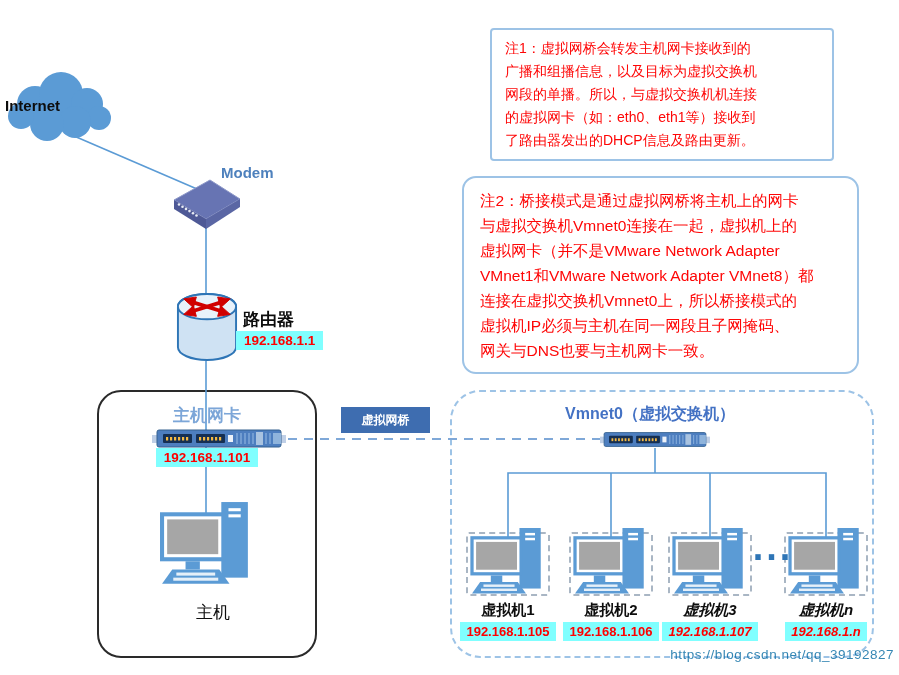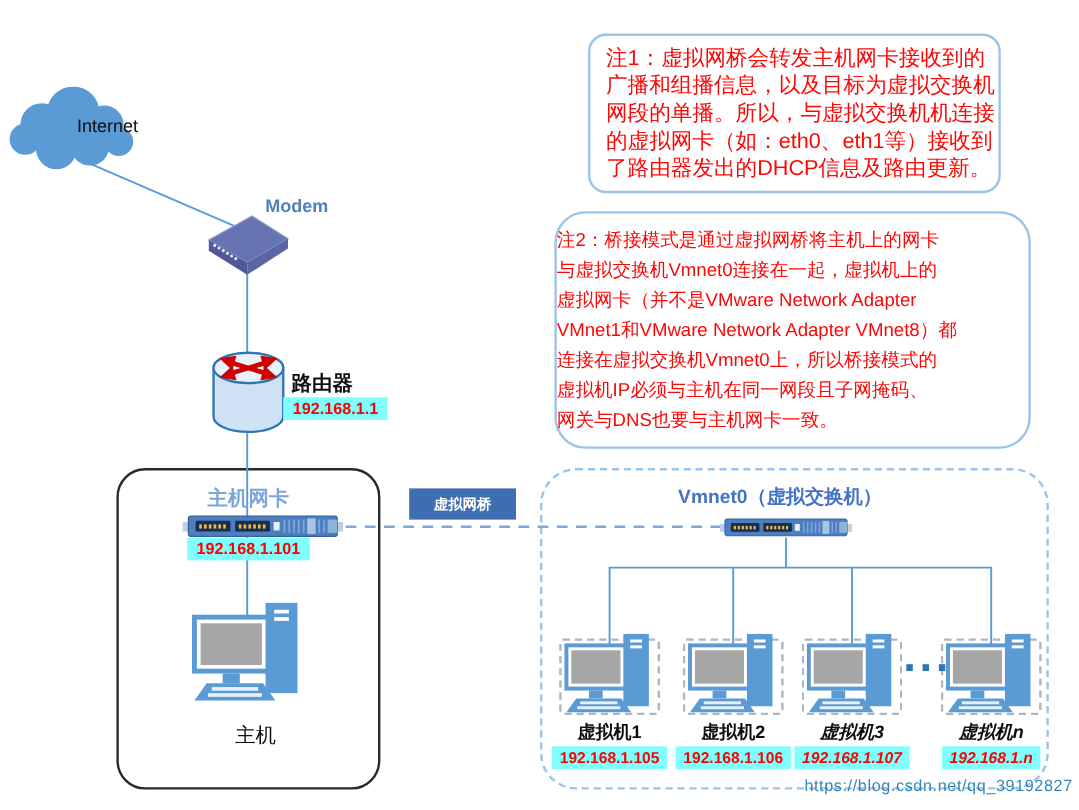--- a/index.html
+++ b/index.html
@@ -3,37 +3,37 @@
 <meta charset="utf-8">
 <style>
   html,body{margin:0;padding:0;background:#fff;}
   .canvas{position:relative;width:899px;height:675px;background:#fff;overflow:hidden;
           font-family:"Liberation Sans","DejaVu Sans",sans-serif;}
   .abs{position:absolute;}
 
   
   .note{position:absolute;border:2px solid #9DC3E6;background:#fff;color:#FE0606;
         box-sizing:border-box;}
-  .note1{left:490px;top:28px;width:344px;height:133px;border-radius:15px;
-         padding:7px 6px 6px 13px;font-size:18px;line-height:23px;}
-  .note2{left:462px;top:176px;width:397px;height:198px;border-radius:26px;
-         padding:10px 8px 8px 0;font-size:15.5px;line-height:25px;}
+  .note1{left:490px;top:28px;width:344px;height:133px;border-radius:4px;
+         padding:7px 6px 6px 13px;font-size:14px;line-height:23px;}
+  .note2{left:462px;top:176px;width:397px;height:198px;border-radius:14px;
+         padding:10px 8px 8px 16px;font-size:15.5px;line-height:25px;}
   .note-line{white-space:nowrap;}
 
   
   .host-container{left:97px;top:390px;width:220px;height:268px;border:2px solid #2a2a2a;
                   border-radius:24px;box-sizing:border-box;background:transparent;}
   .vnet-container{left:450px;top:390px;width:424px;height:268px;border:2px dashed #9DC3E6;
                   border-radius:30px;box-sizing:border-box;}
 
   svg.connectors{left:0;top:0;width:899px;height:675px;pointer-events:none;}
 
   
   .lbl{position:absolute;}
-  .internet-lbl{left:5px;top:97px;width:110px;text-align:right;font-weight:normal;
+  .internet-lbl{left:5px;top:97px;width:110px;text-align:left;font-weight:bold;
                 font-size:15px;color:#0d0d0d;}
   .modem-lbl{left:221px;top:164px;font-weight:bold;font-size:15px;color:#4E81BD;}
   .router-lbl{left:243px;top:308px;font-size:17px;font-weight:bold;color:#0d0d0d;
               font-family:"Liberation Serif","DejaVu Serif",serif;}
   .hostnic-lbl{left:97px;top:404px;width:220px;text-align:center;font-weight:bold;
                font-size:17px;color:#7CA6D8;}
   .host-lbl{left:97px;top:601px;width:232px;text-align:center;font-size:17px;color:#0d0d0d;
             font-family:"Liberation Serif","DejaVu Serif",serif;}
   .vswitch-lbl{left:440px;top:404px;width:420px;text-align:center;font-weight:bold;
                font-size:16px;color:#4472C4;}

